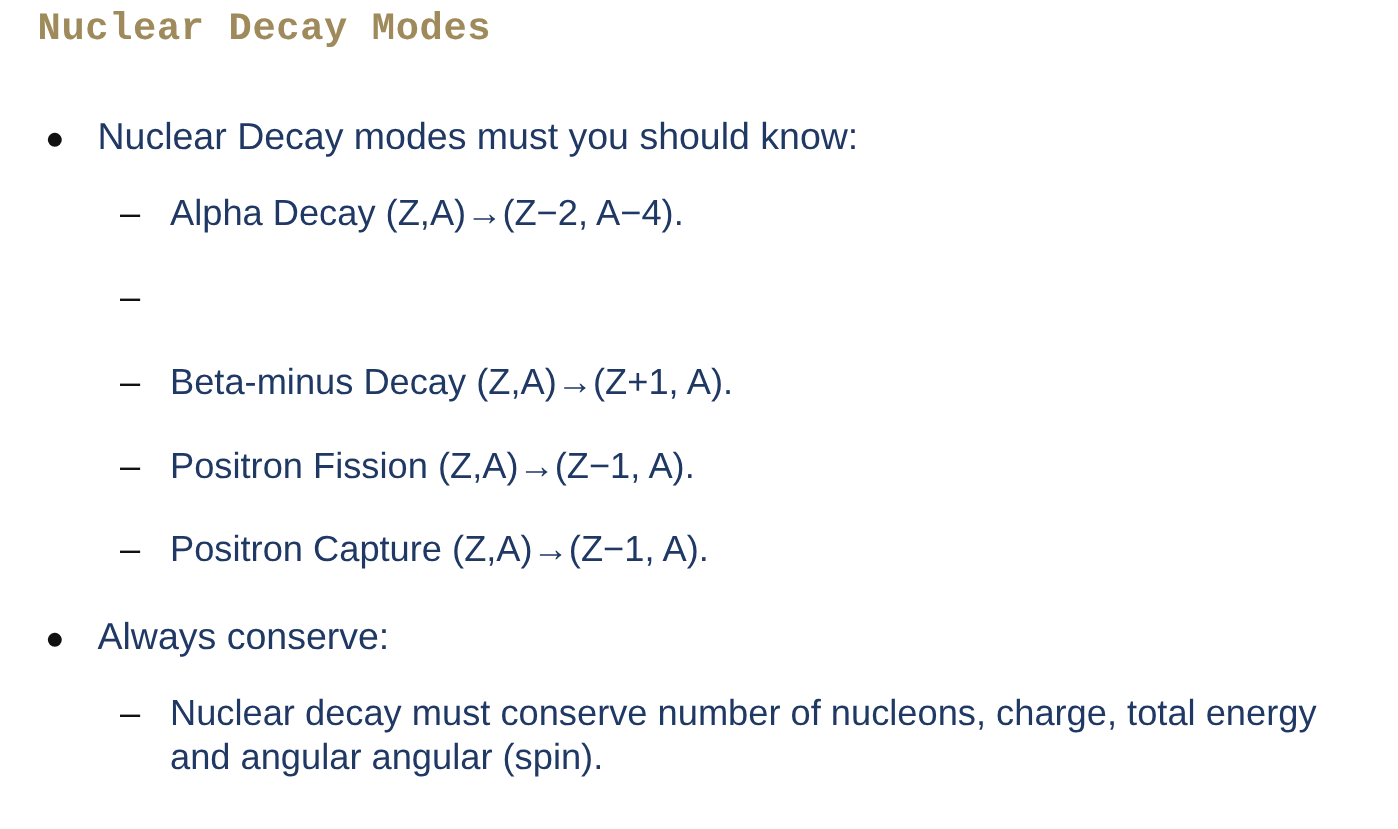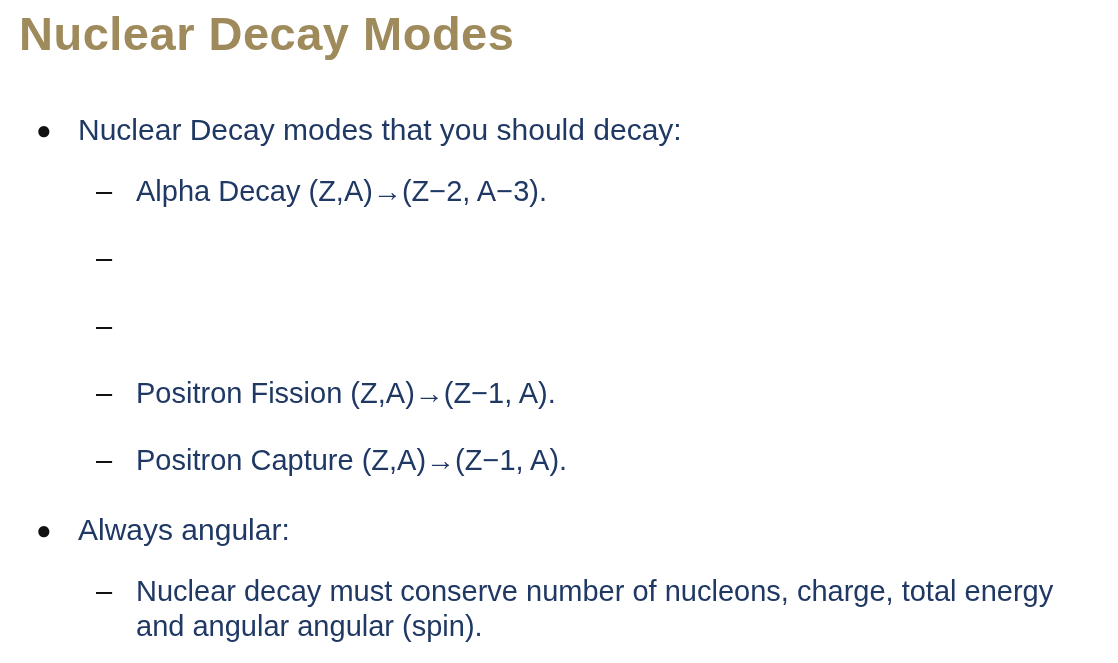--- a/index.html
+++ b/index.html
@@ -9,25 +9,26 @@
     background: #ffffff;
     overflow: hidden;
   }
   .slide {
     position: relative;
     width: 1118px;
     height: 663px;
     background: #ffffff;
   }
   .title {
-    margin: 6px 0 0 19px;
-    font-size: 47px;
+    margin: 6px 0 0 30px;
+    font-size: 31px;
     font-weight: bold;
     color: #9e8a5a;
     letter-spacing: 0.5px;
+    font-family: Liberation Mono, monospace;
   }
   .content {
     margin-top: 52px;
     color: #1f3864;
   }
   .b-row {
     display: flex;
     align-items: flex-start;
     margin-left: 36px;
     font-size: 30px;
@@ -64,49 +65,50 @@
 <body>
 
 <div class="slide" style="background: rgb(255, 255, 255);">
 
   <h1 class="title" style="color: rgb(158, 138, 90);">Nuclear Decay Modes</h1>
 
   <div class="content">
 
     <div class="b-row" style="color: rgb(31, 56, 100);">
       <span class="dot" style="color: rgb(17, 17, 17);">●</span>
-      <span class="txt">Nuclear Decay modes that you should decay:</span>
+      <span class="txt">Nuclear Decay modes must you should know:</span>
     </div>
 
     <div class="s-row mt-sub-first" style="color: rgb(31, 56, 100);">
       <span class="dash" style="color: rgb(17, 17, 17);">–</span>
-      <span class="txt">Alpha Decay (Z,A)→(Z−2, A−3).</span>
+      <span class="txt">Alpha Decay (Z,A)→(Z−2, A−4).</span>
     </div>
 
     <div class="s-row mt-sub" style="color: rgb(31, 56, 100);">
       <span class="dash" style="color: rgb(17, 17, 17);">–</span>
     </div>
 
     <div class="s-row mt-sub" style="color: rgb(31, 56, 100);">
       <span class="dash" style="color: rgb(17, 17, 17);">–</span>
+      <span class="txt">Beta-minus Decay (Z,A)→(Z+1, A).</span>
     </div>
 
     <div class="s-row mt-sub" style="color: rgb(31, 56, 100);">
       <span class="dash" style="color: rgb(17, 17, 17);">–</span>
       <span class="txt">Positron Fission (Z,A)→(Z−1, A).</span>
     </div>
 
     <div class="s-row mt-sub" style="color: rgb(31, 56, 100);">
       <span class="dash" style="color: rgb(17, 17, 17);">–</span>
       <span class="txt">Positron Capture (Z,A)→(Z−1, A).</span>
     </div>
 
     <div class="b-row mt-bullet2" style="color: rgb(31, 56, 100);">
       <span class="dot" style="color: rgb(17, 17, 17);">●</span>
-      <span class="txt">Always angular:</span>
+      <span class="txt">Always conserve:</span>
     </div>
 
     <div class="s-row mt-sub-first" style="color: rgb(31, 56, 100);">
       <span class="dash" style="color: rgb(17, 17, 17);">–</span>
       <span class="txt">Nuclear decay must conserve number of nucleons, charge, total energy and angular angular (spin).</span>
     </div>
 
   </div>
 </div>
 

